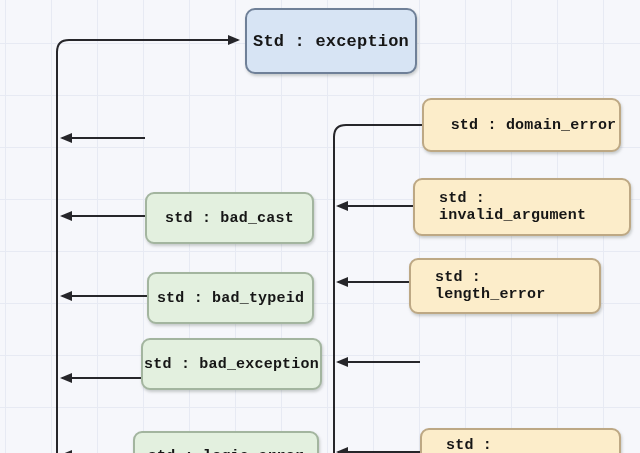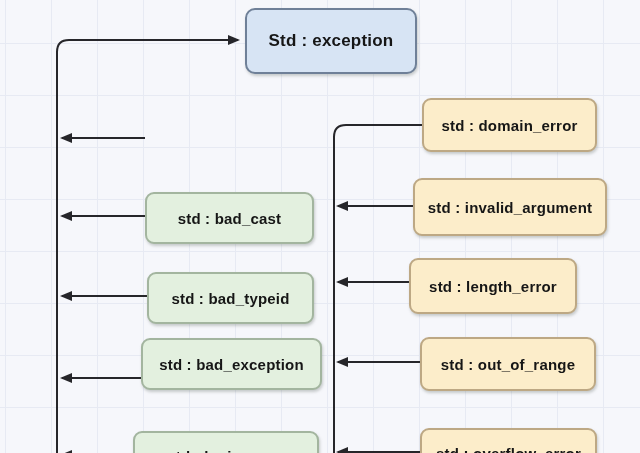--- a/index.html
+++ b/index.html
@@ -13,34 +13,34 @@
       linear-gradient(to bottom,#e7eaf3 1px,transparent 1px);
     background-size:46px 52px;
     background-position:5px 43px;
     font-family:"Liberation Sans","DejaVu Sans",sans-serif;
   }
   .wires{position:absolute;left:0;top:0;z-index:1;}
   .wire{stroke:#26262a;stroke-width:2;fill:none;}
   .node{
     position:absolute;z-index:2;
     display:flex;align-items:center;justify-content:center;
-    text-align:center;
     font-weight:bold;color:#161616;
     font-size:15px;
     border-radius:9px;
     box-shadow:1px 2px 3px rgba(110,118,112,0.35);
     letter-spacing:0.2px;
+    font-family:Liberation Mono, monospace;
   }
   .root{
     left:245px;top:8px;width:168px;height:62px;
     background:#d7e4f4;border:2px solid #6f8098;
     font-size:17px;border-radius:10px;
   }
   .green{background:#e3f0df;border:2px solid #a3b59f;}
-  .orange{background:#fcedca;border:2px solid #bda884;}
+  .orange{background:#fcedca;border:2px solid #bda884;padding-left:24px;}
   .l0{left:145px;top:114px;width:165px;height:48px;}
   .l1{left:145px;top:192px;width:165px;height:48px;}
   .l2{left:147px;top:272px;width:163px;height:48px;}
   .l3{left:141px;top:338px;width:177px;height:48px;}
   .l4{left:133px;top:431px;width:182px;height:47px;}
   .r0{left:422px;top:98px;width:171px;height:50px;}
   .r1{left:413px;top:178px;width:190px;height:54px;}
   .r2{left:409px;top:258px;width:164px;height:52px;}
   .r3{left:420px;top:337px;width:172px;height:50px;}
   .r4{left:420px;top:428px;width:173px;height:47px;}
@@ -90,20 +90,17 @@
 
   <div class="node orange r0">
     <span>std : domain_error</span>
   </div>
   <div class="node orange r1">
     <span>std : invalid_argument</span>
   </div>
   <div class="node orange r2">
     <span>std : length_error</span>
   </div>
-  <div class="node orange r3">
-    <span>std : out_of_range</span>
-  </div>
   <div class="node orange r4">
     <span>std : overflow_error</span>
   </div>
 
 </div>
 
 </body></html>

